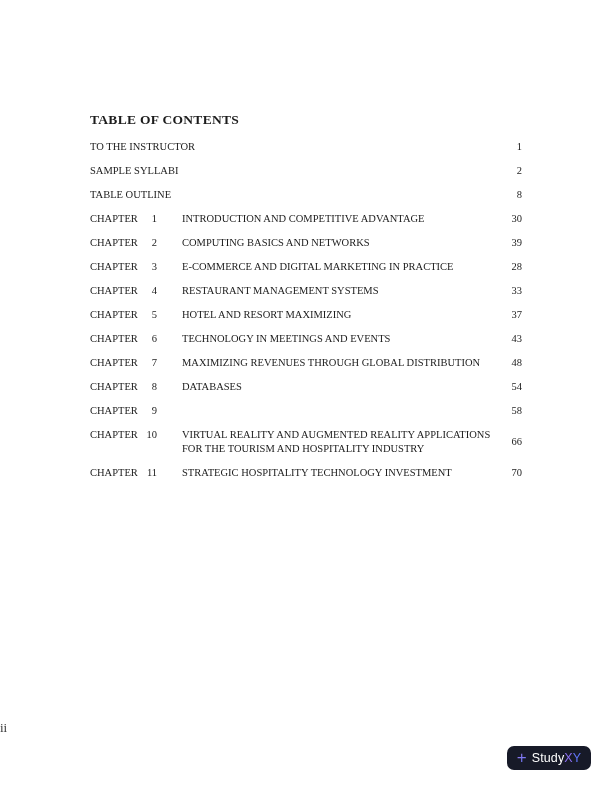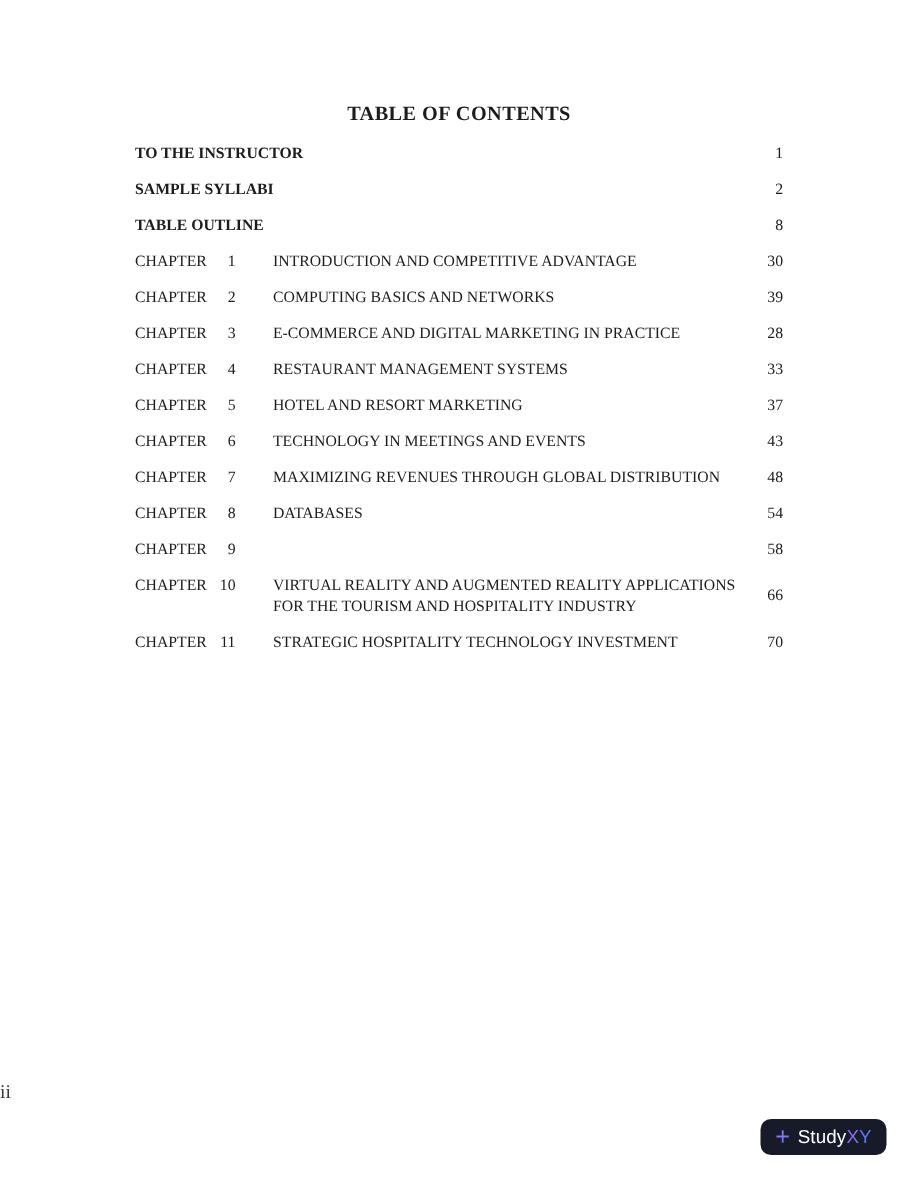--- a/index.html
+++ b/index.html
@@ -16,43 +16,44 @@
     position: absolute;
     top: 69px;
     left: 90px;
     width: 432px;
   }
 
   .doc-title {
     font-size: 13.5px;
     line-height: 14px;
     font-weight: bold;
-    text-align: center;
+    text-align: left;
     letter-spacing: 0.3px;
     margin-bottom: 13px;
+    margin-top: 44px;
   }
 
   .toc-row {
     display: flex;
     align-items: flex-start;
     font-size: 10.5px;
     line-height: 14px;
     margin-bottom: 10px;
   }
 
   .toc-label {
     width: 92px;
     flex-shrink: 0;
     display: flex;
     justify-content: space-between;
     padding-right: 25px;
   }
 
   .toc-title { width: 316px; flex-shrink: 0; }
-  .toc-title.full { width: auto; flex: 1 1 0%; font-weight: bold; }
+  .toc-title.full { width: auto; flex: 1 1 0%; }
 
   .toc-page {
     flex: 1 1 0%;
     min-width: 24px;
     text-align: right;
   }
 
   .toc-row.pg-bottom .toc-page { align-self: flex-end; }
   .toc-row.pg-middle .toc-page { align-self: center; text-align: right; }
 
@@ -151,21 +152,21 @@
         <span>4</span>
     </span>
     <span class="toc-title">RESTAURANT MANAGEMENT SYSTEMS</span>
     <span class="toc-page">33</span>
   </div>
   <div class="toc-row">
     <span class="toc-label">
       <span>CHAPTER</span>
         <span>5</span>
     </span>
-    <span class="toc-title">HOTEL AND RESORT MARKETING</span>
+    <span class="toc-title">HOTEL AND RESORT MAXIMIZING</span>
     <span class="toc-page">37</span>
   </div>
   <div class="toc-row">
     <span class="toc-label">
       <span>CHAPTER</span>
         <span>6</span>
     </span>
     <span class="toc-title">TECHNOLOGY IN MEETINGS AND EVENTS</span>
     <span class="toc-page">43</span>
   </div>

